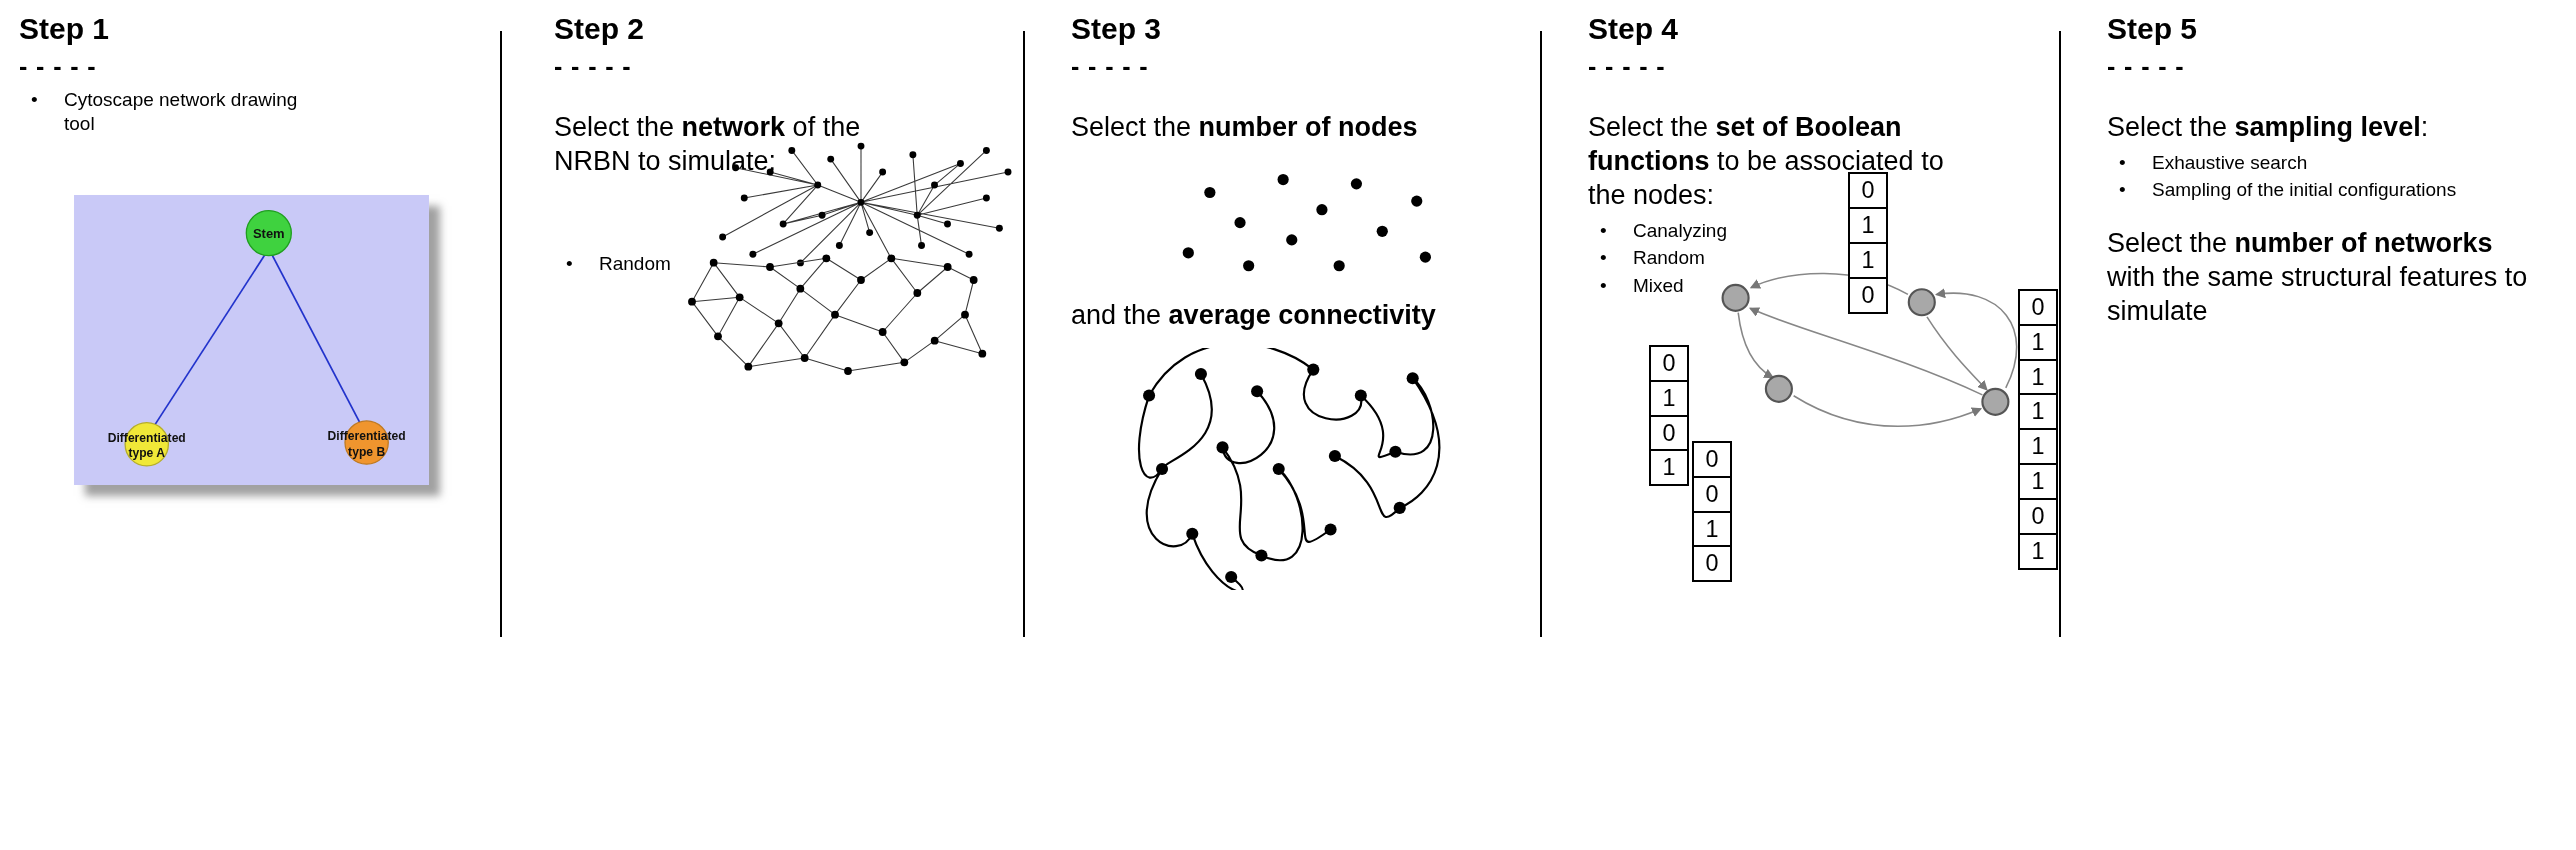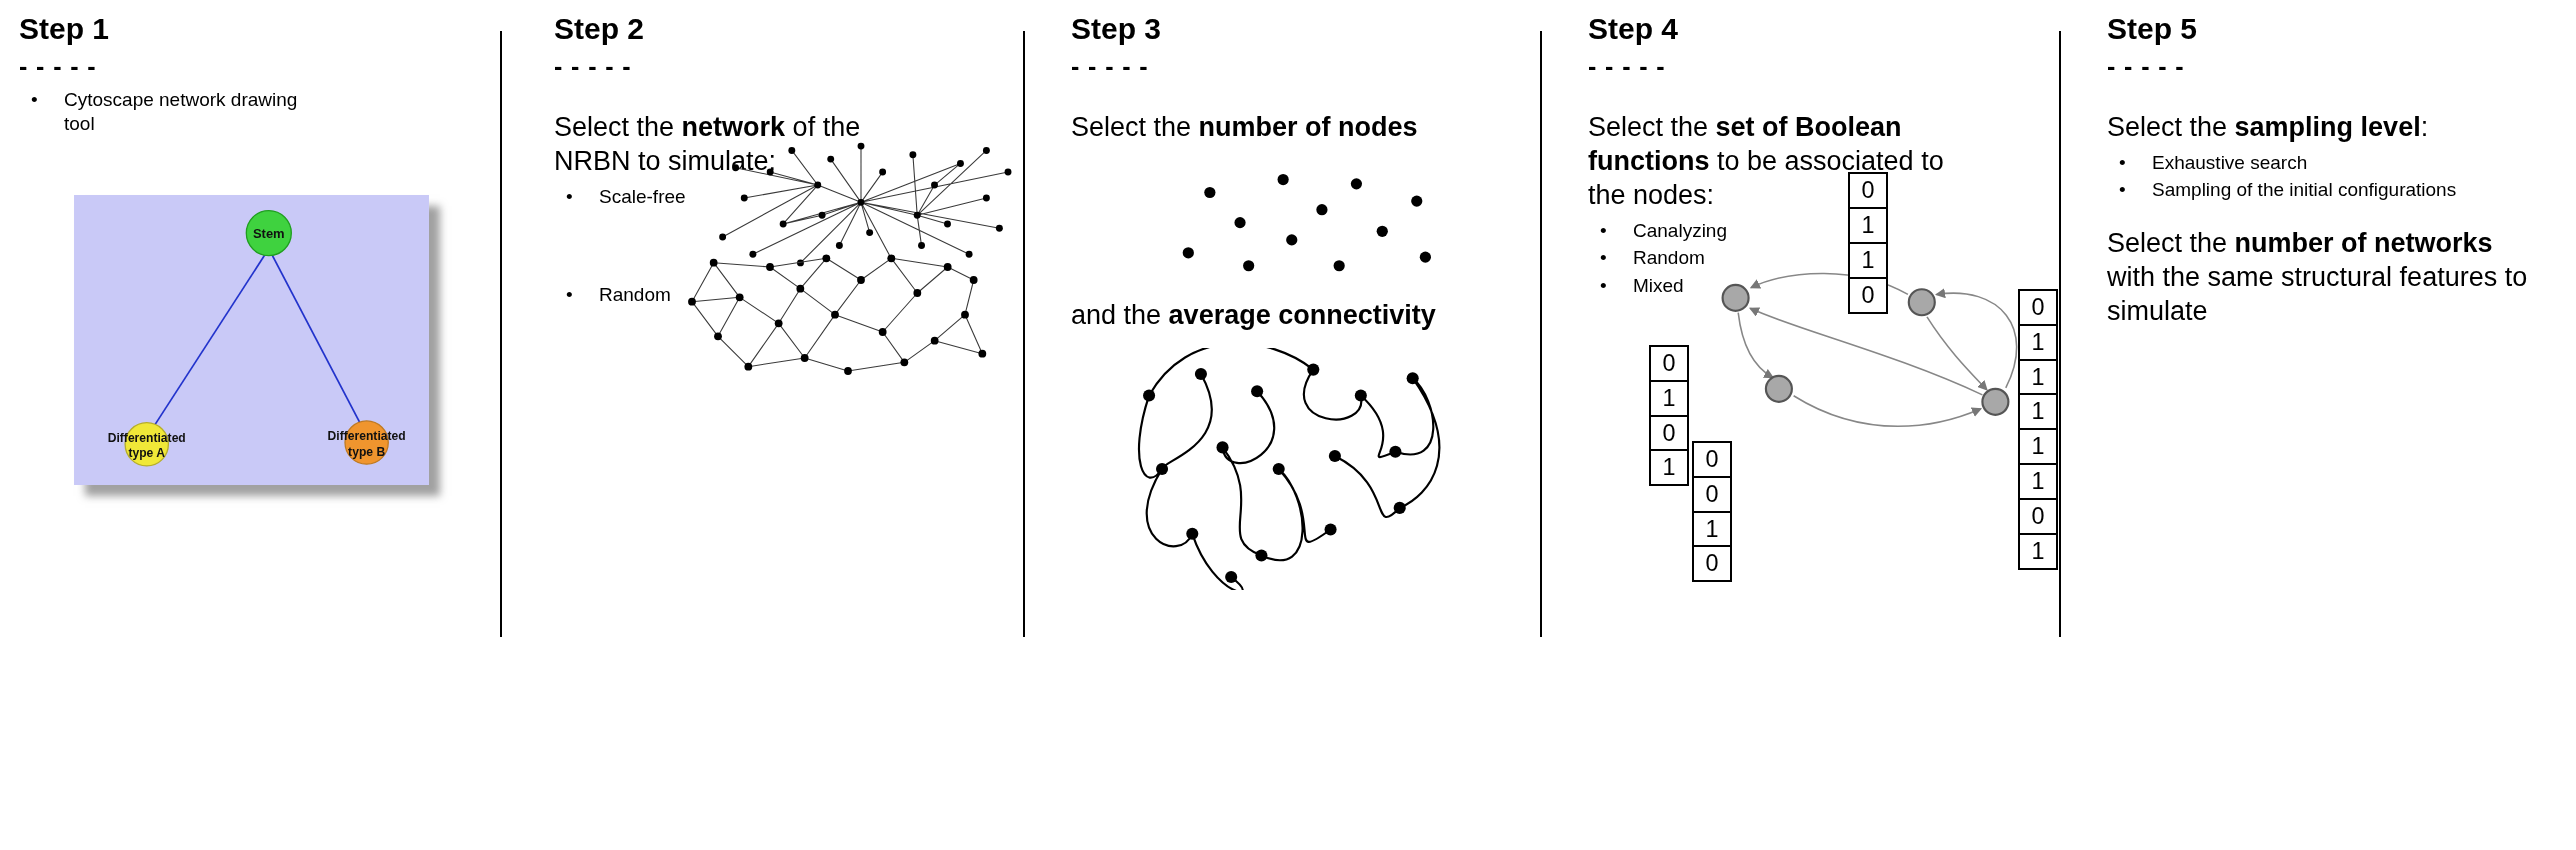--- a/index.html
+++ b/index.html
@@ -78,21 +78,20 @@
       <text x="338" y="301" font-size="14">type B</text>
     </svg>
   </div>
 </div>
 
 <div class="col c2">
   <h2 class="title">Step 2</h2>
   <div class="dashes">- - - - -</div>
   <p class="intro"><span>Select the </span><b>network</b><span> of the NRBN to simulate:</span></p>
   <ul class="bullets">
-    <li><span>Scale-free</span></li>
     <li class="spaced"><span>Random</span></li>
   </ul>
 
   <svg class="svg-scalefree" width="320" height="143" viewBox="0 0 370 165">
     <path class="net-edges" d="M185,80L140,95 M185,80L150,30 M185,80L160,130 M185,80L185,15 M185,80L195,115 M185,80L210,45 M185,80L220,145 M185,80L95,105 M185,80L115,150 M185,80L60,140 M185,80L300,35 M185,80L310,140 M185,80L345,110 M185,80L355,45 M185,80L250,95 M185,80L135,60 M250,95L255,130 M250,95L270,60 M250,95L285,105 M250,95L330,75 M250,95L245,25 M250,95L330,20 M135,60L25,120 M135,60L50,75 M135,60L80,45 M135,60L105,20 M135,60L40,40 M135,60L95,105 M270,60L300,35 M140,95L95,105"></path>
   <circle cx="185" cy="80" r="4" fill="#000000"></circle>
       <circle cx="250" cy="95" r="4" fill="#000000"></circle>
       <circle cx="135" cy="60" r="4" fill="#000000"></circle>
       <circle cx="25" cy="120" r="4" fill="#000000"></circle>
       <circle cx="50" cy="75" r="4" fill="#000000"></circle>

